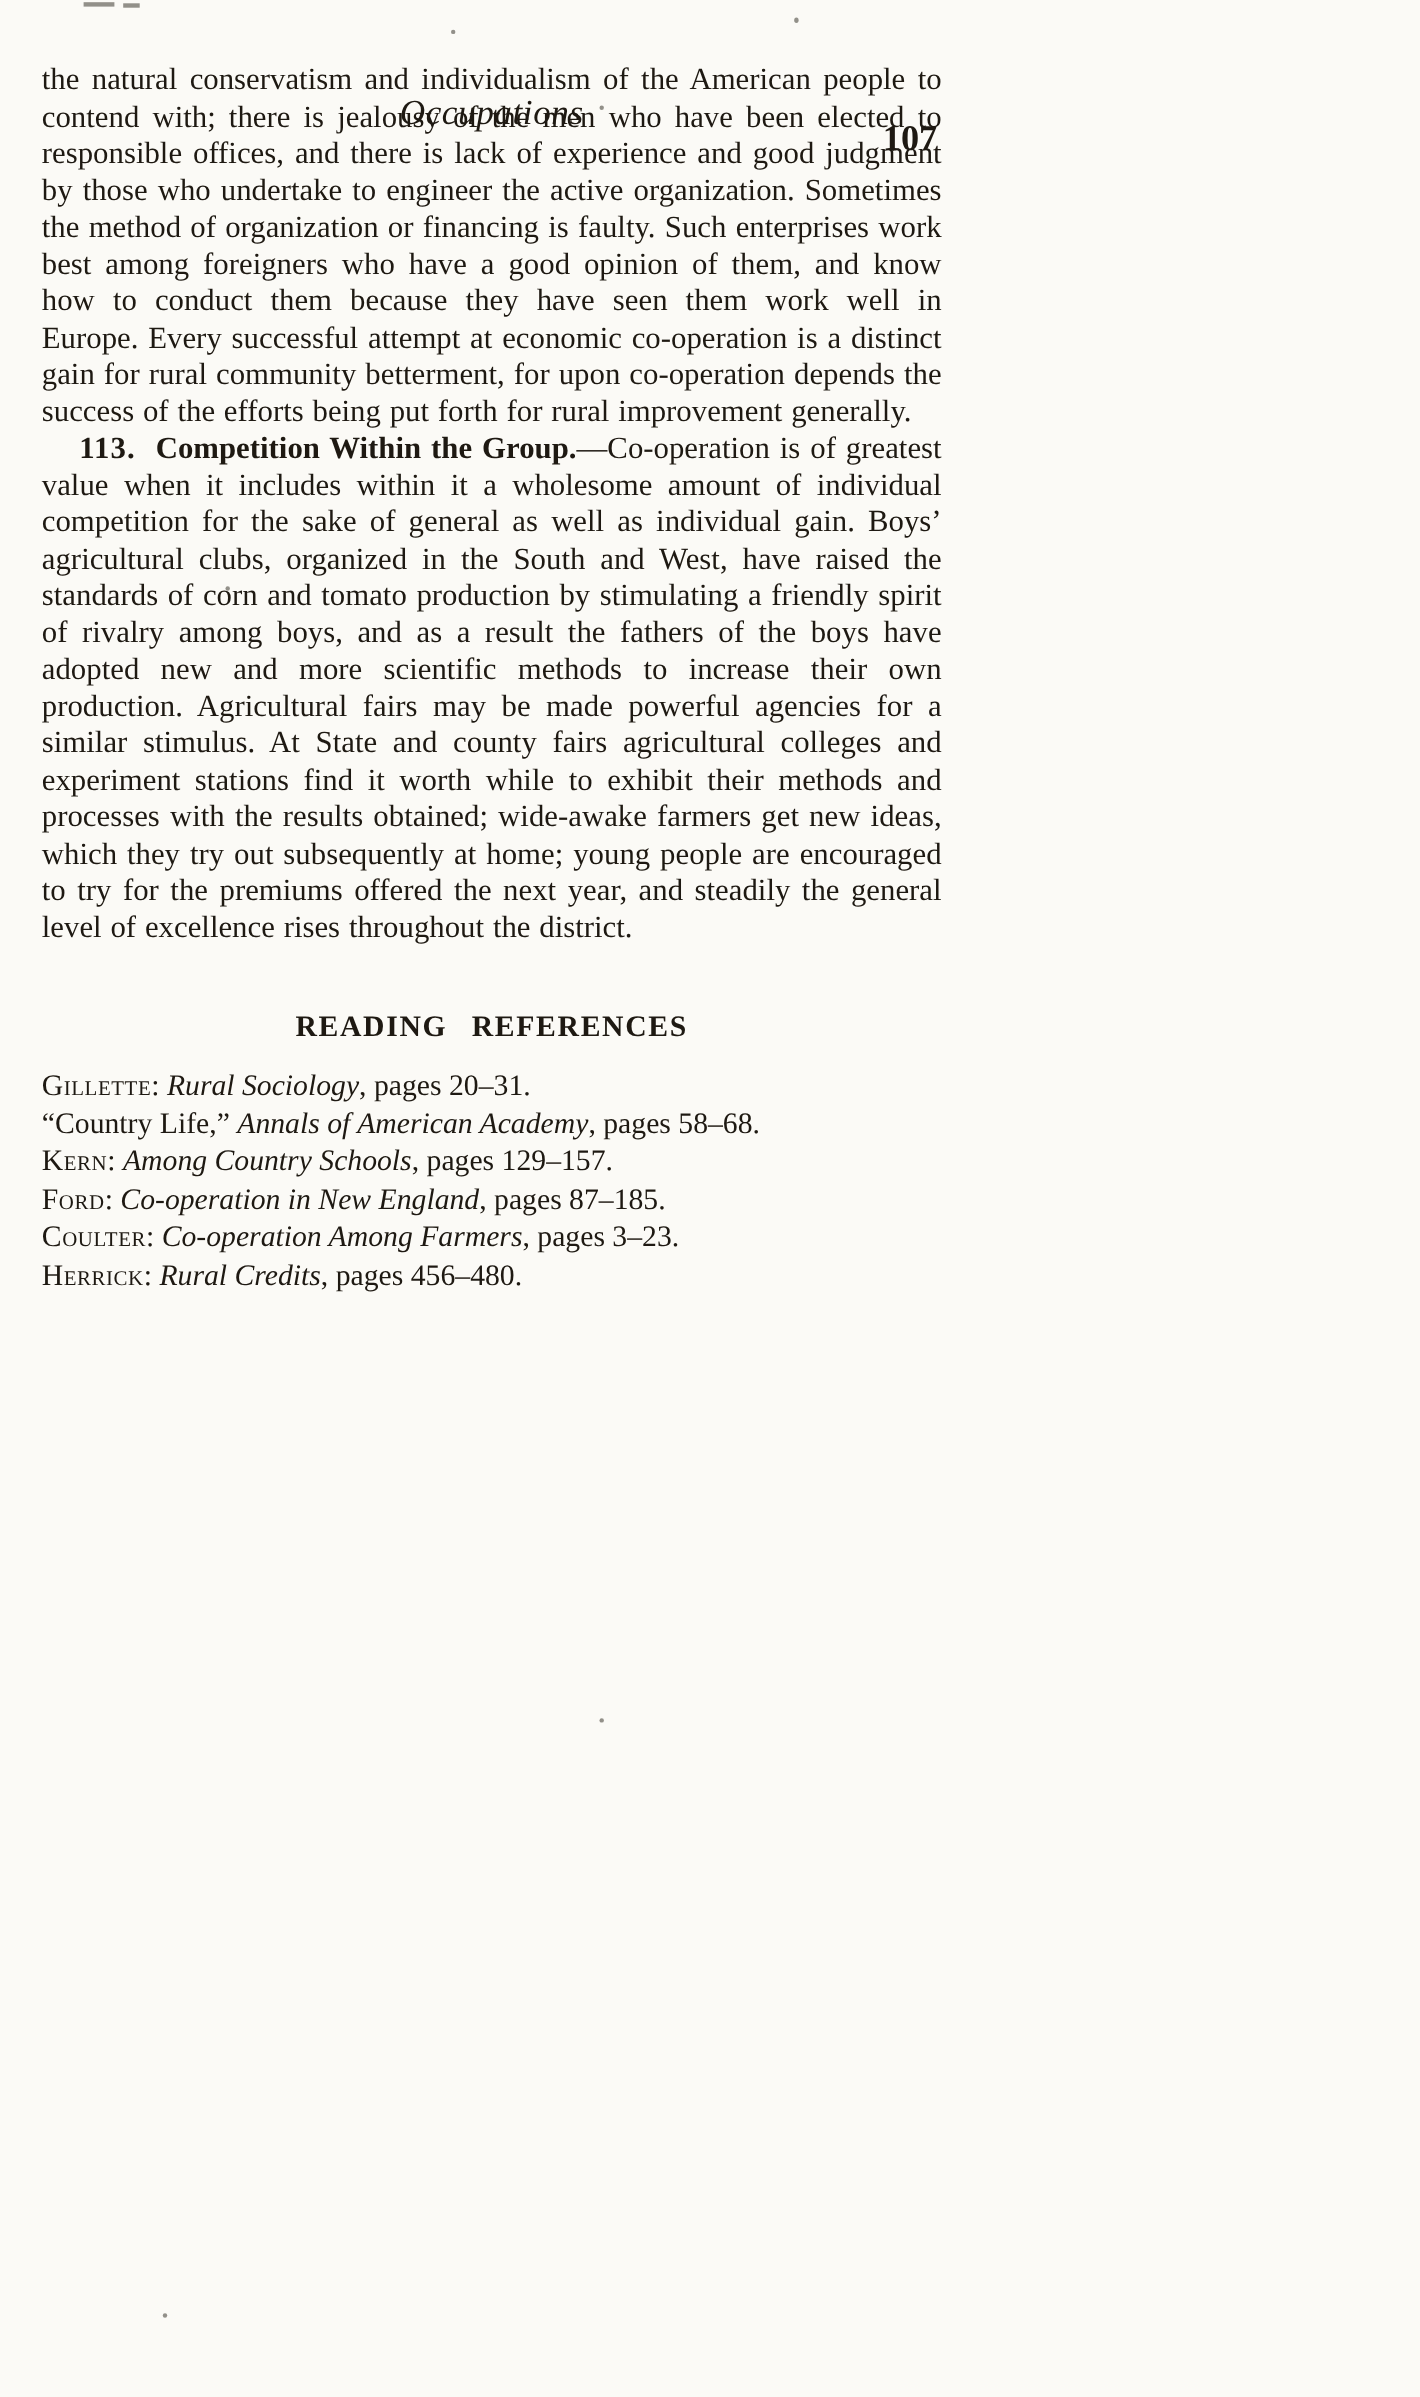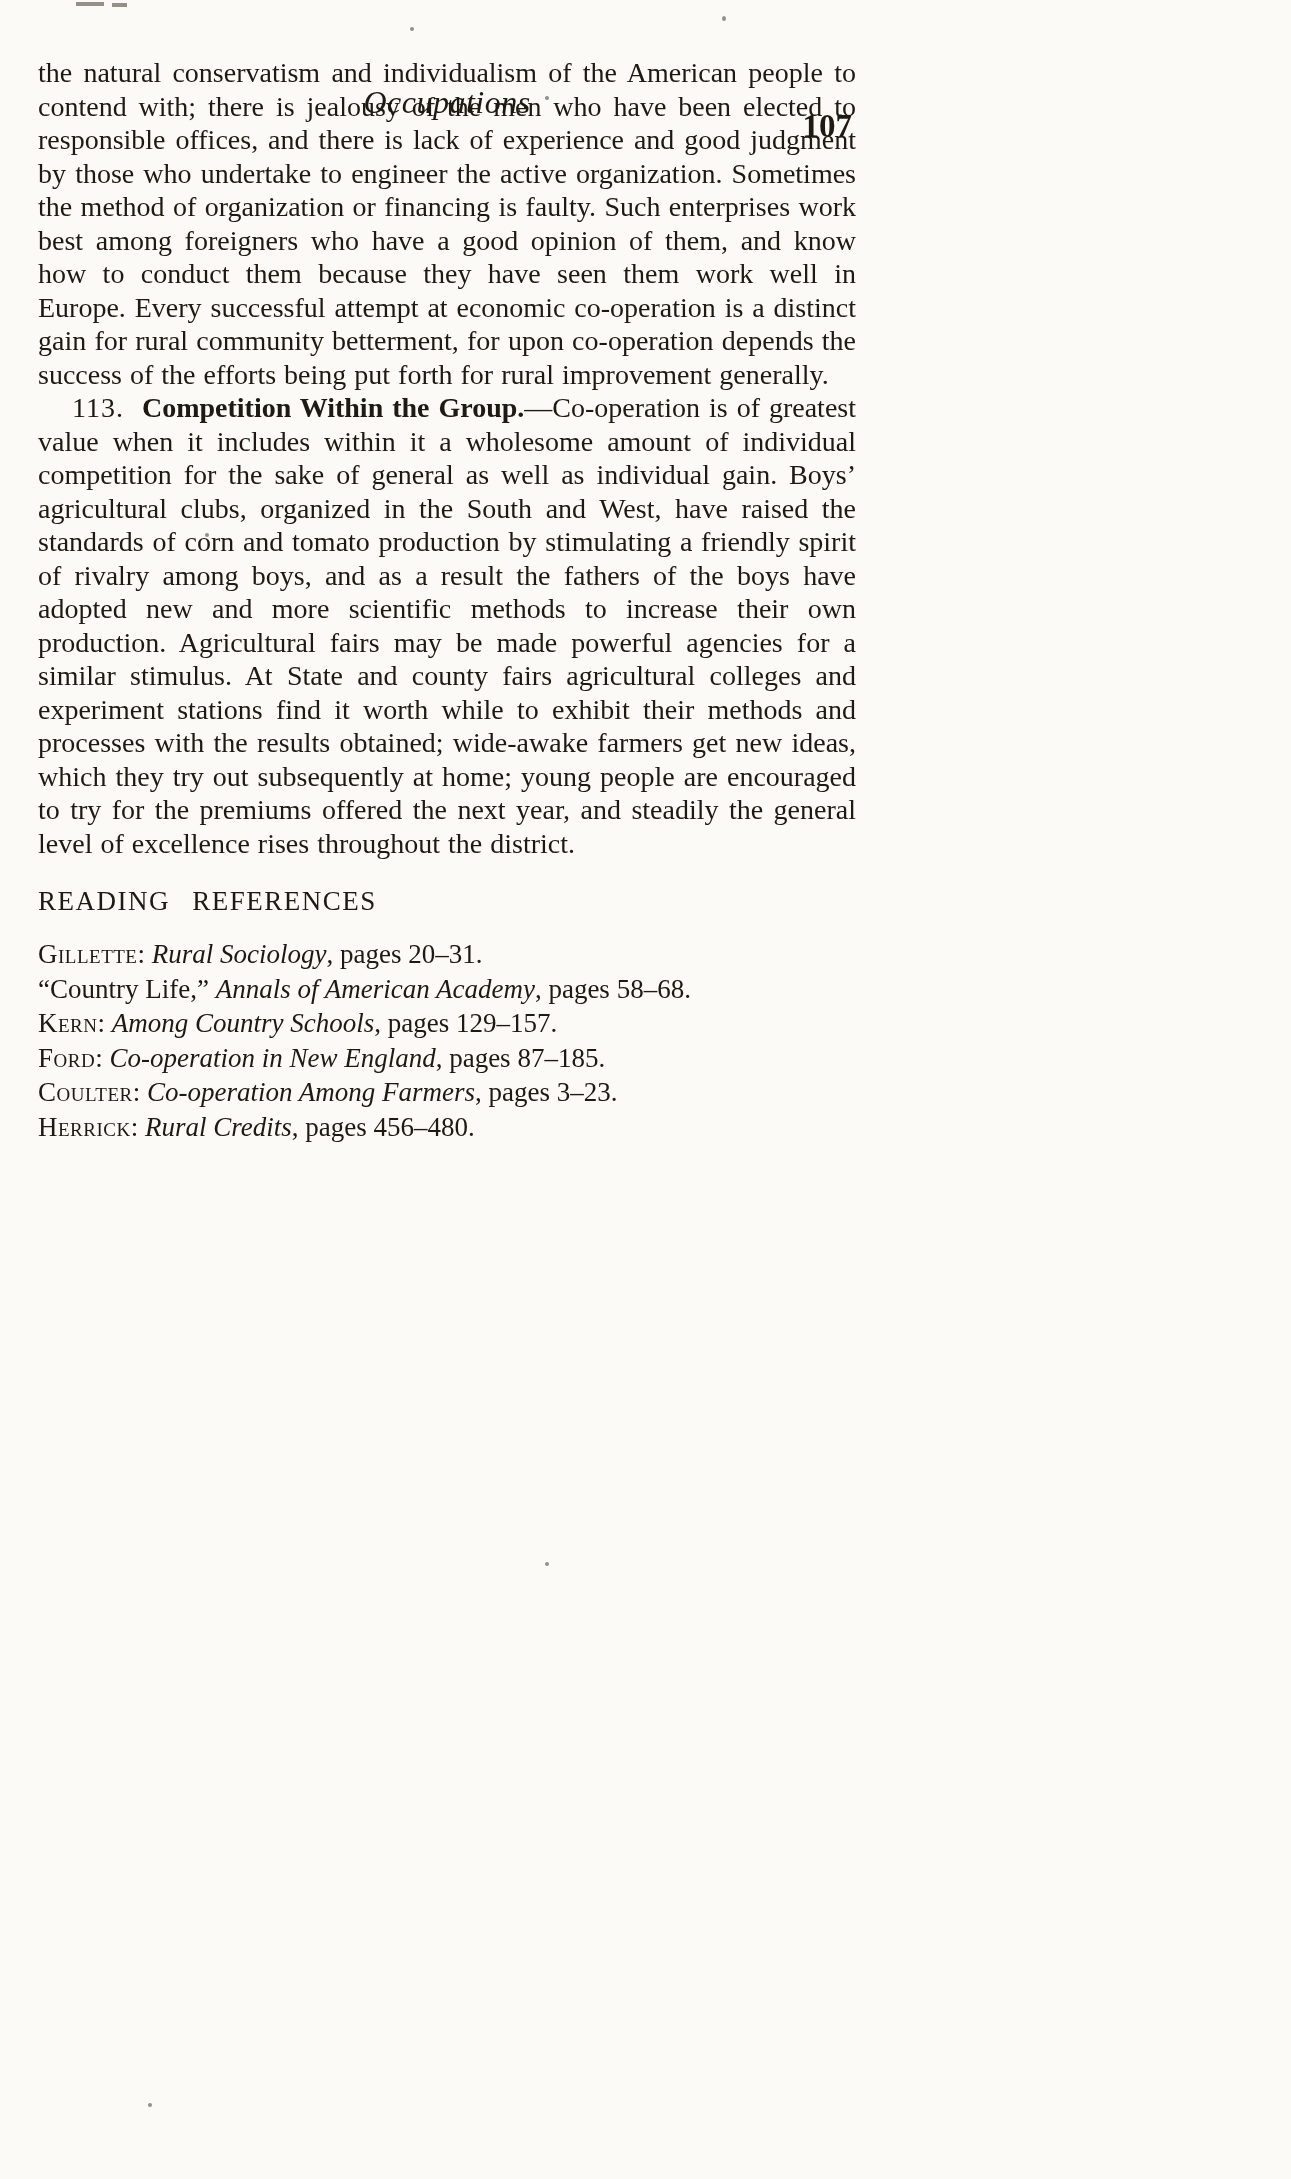--- a/index.html
+++ b/index.html
@@ -52,28 +52,29 @@
     word-spacing: 1px;
   }
   .body-par.first {
     margin-top: 12px;
   }
   .body-par.indent {
     text-indent: 34px;
   }
   .sec-num {
     letter-spacing: 1px;
+    font-weight: bold;
   }
   .sec-head {
     font-weight: bold;
   }
   .refs-heading {
-    margin: 26px 0 20px 0;
-    text-align: left;
-    font-weight: normal;
+    margin: 58px 0 20px 0;
+    text-align: center;
+    font-weight: bold;
     font-size: 27px;
     letter-spacing: 1.5px;
     word-spacing: 14px;
   }
   .refs {
     font-size: 27px;
     line-height: 34.5px;
   }
   .ref-item {
     white-space: nowrap;

